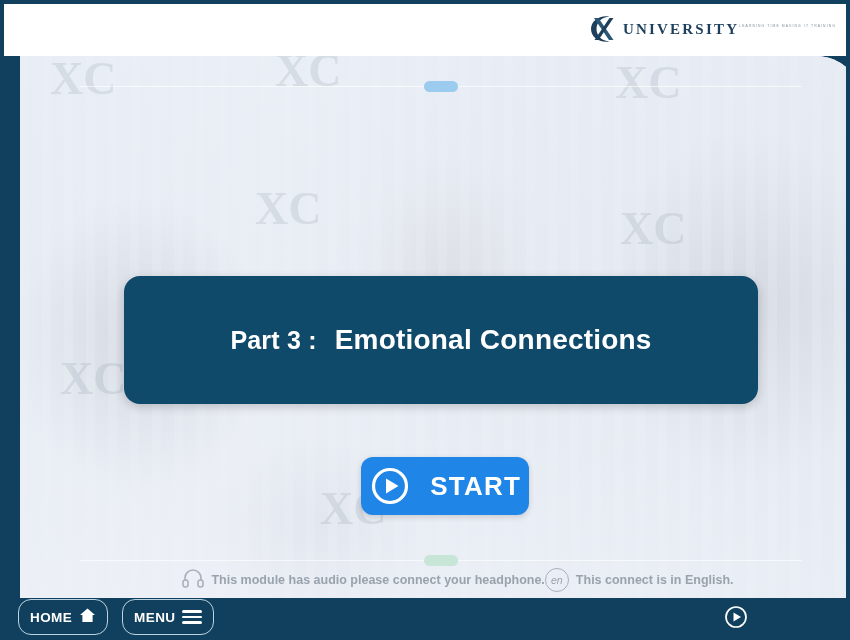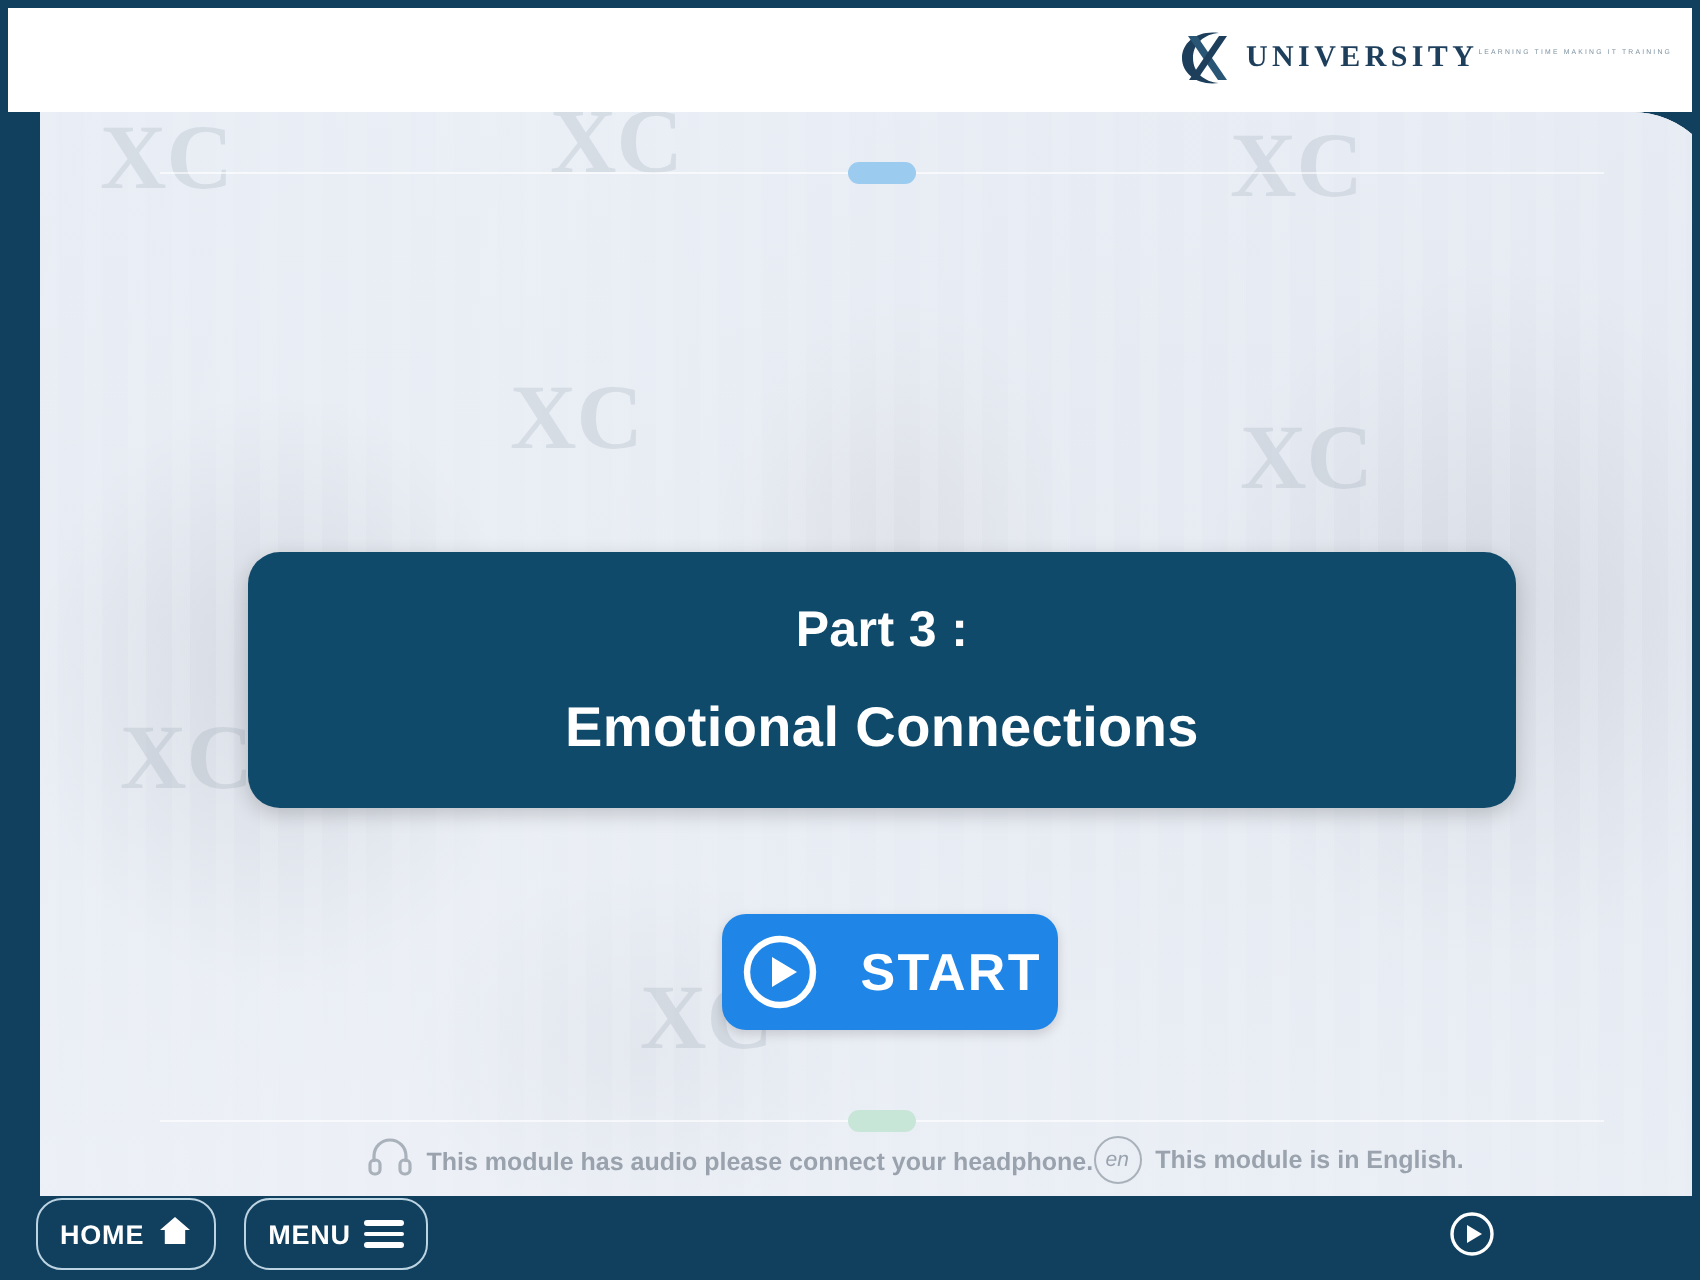--- a/index.html
+++ b/index.html
@@ -82,21 +82,21 @@
     position:absolute;left:50%;transform:translateX(-50%);
     width:34px;height:11px;border-radius:6px;
   }
   .pill.top{top:25px;background:#9ccbf0;}
   .pill.bottom{top:499px;background:#c8e6d8;}
 
   
   .title-card{
     position:absolute;left:104px;top:220px;width:634px;height:128px;
     background:#104a6b;border-radius:16px;
-    display:flex;flex-direction:column;align-items:center;justify-content:center;
+    display:flex;flex-direction:row;align-items:center;justify-content:center;
     gap:18px;
     box-shadow:0 3px 10px rgba(0,0,0,.18);
     z-index:4;
   }
   .title-line1{color:#fff;font-size:25px;font-weight:700;letter-spacing:.2px;}
   .title-line2{color:#fff;font-size:28px;font-weight:700;letter-spacing:.2px;}
 
   
   .start-btn{
     position:absolute;left:341px;top:401px;width:168px;height:58px;
@@ -215,21 +215,21 @@
           <svg width="22" height="20" viewBox="0 0 22 20">
             <path d="M3 13 V10 a8 8 0 0 1 16 0 v3" fill="none" stroke="#a9b1ba" stroke-width="1.6"></path>
             <rect x="1" y="12" width="5" height="7" rx="2.2" fill="none" stroke="#a9b1ba" stroke-width="1.6"></rect>
             <rect x="16" y="12" width="5" height="7" rx="2.2" fill="none" stroke="#a9b1ba" stroke-width="1.6"></rect>
           </svg>
         </span>
         <span class="notice-text">This module has audio please connect your headphone.</span>
       </div>
       <div class="notice">
         <span class="en-badge">en</span>
-        <span class="notice-text">This module is in English.</span>
+        <span class="notice-text">This connect is in English.</span>
       </div>
     </div>
   </div>
 
   <div class="toolbar">
     <div class="tb-btn">
       <span class="tb-label">HOME</span>
       <span>
         <svg width="17" height="16" viewBox="0 0 17 16">
           <path d="M8.5 1.5 L16 8 H13.6 V15 H3.4 V8 H1 Z" fill="#ffffff"></path>

